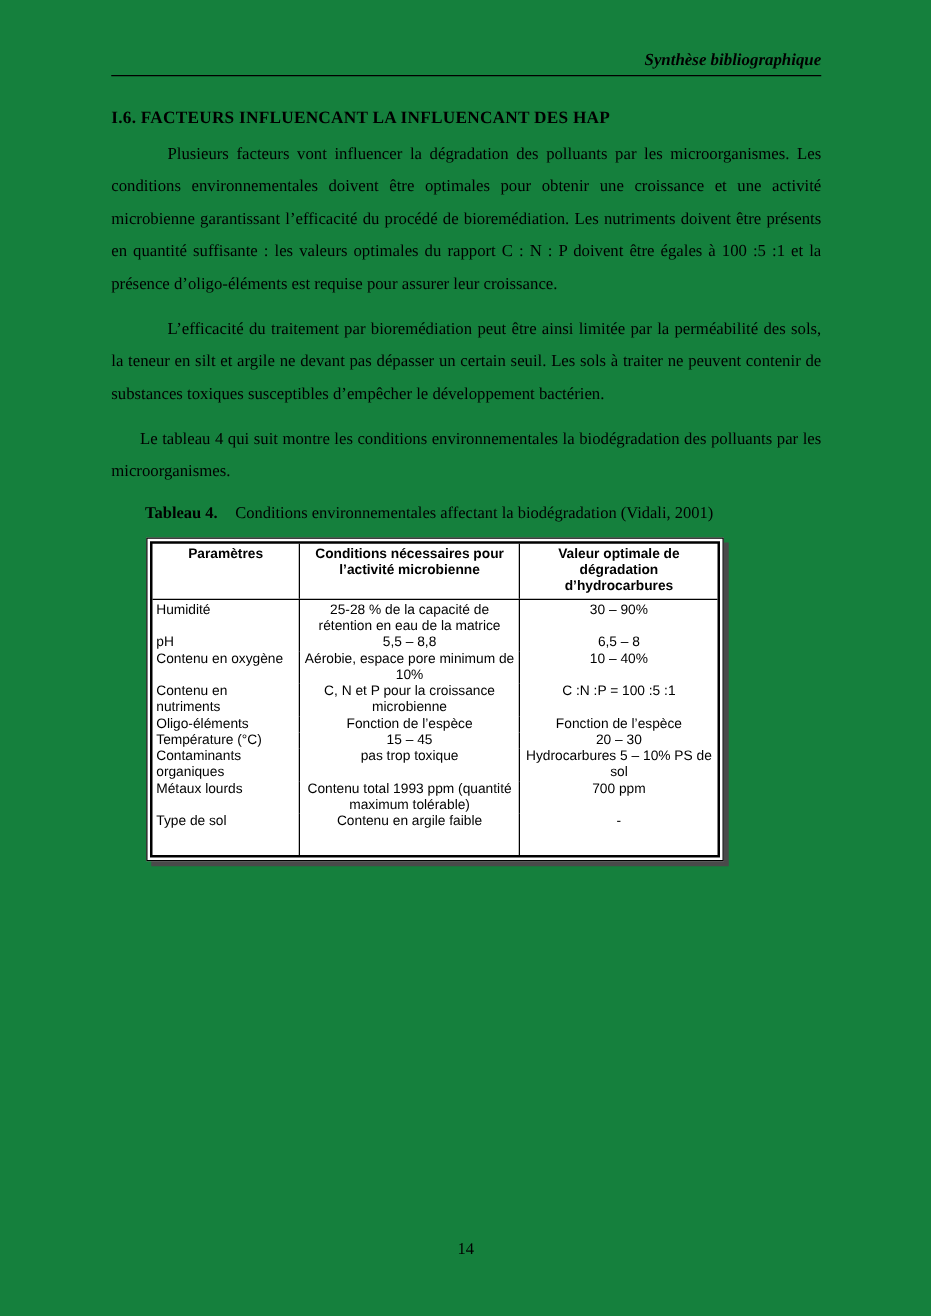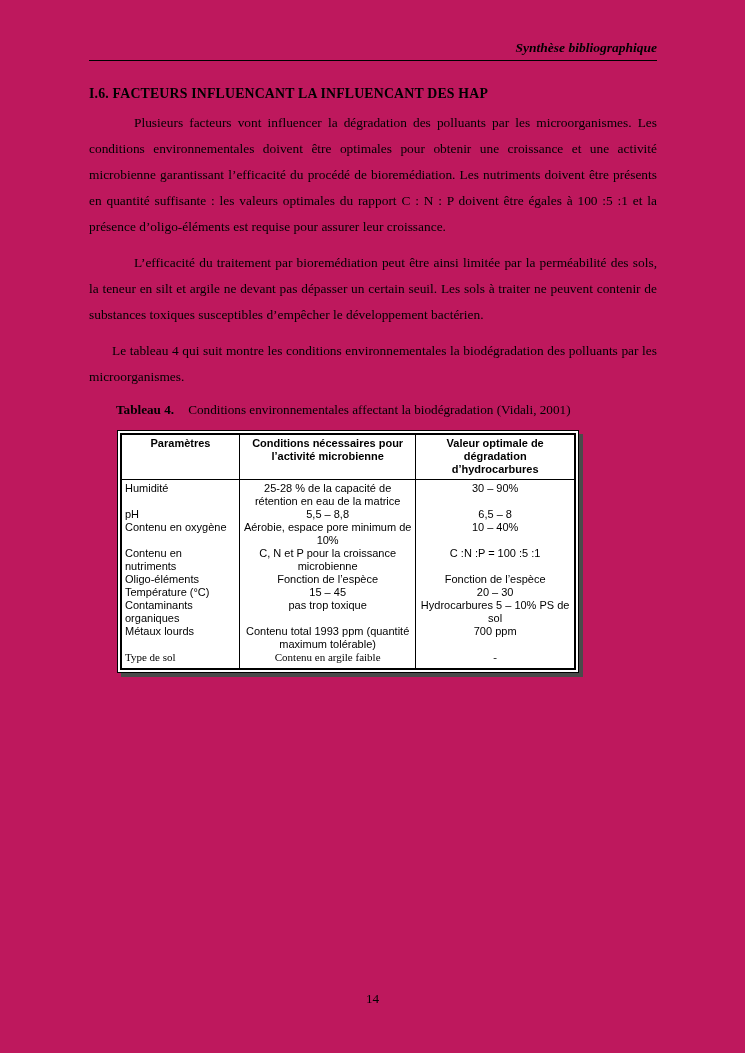--- a/index.html
+++ b/index.html
@@ -1,21 +1,21 @@
 <!DOCTYPE html>
 <html><head>
 <meta charset="utf-8">
 <style>
   * { margin:0; padding:0; box-sizing:border-box; }
   html, body { background:#ffffff; }
   body {
     width:745px; height:1053px; position:relative; overflow:hidden;
     font-family:"Liberation Serif", serif; color:#000;
   }
-  .page { position:absolute; inset:0; background:#be185d; }
+  .page { position:absolute; inset:0; background:#15803d; }
 
   .running-header {
     position:absolute; top:40px; left:89px; right:88px;
     text-align:right; font-style:italic; font-weight:bold; font-size:13.5px;
     padding-bottom:4px; border-bottom:1px solid #000;
   }
 
   .content { position:absolute; top:86px; left:89px; right:88px; }
 
   .section-heading {
@@ -50,21 +50,21 @@
   table.env col.c3 { width:35%; }
   table.env th {
     font-weight:bold; text-align:center; vertical-align:top;
     padding:2px 3px 3px; border-bottom:1px solid #000;
   }
   table.env td { padding:0 3px; vertical-align:top; }
   table.env th + th, table.env td + td { border-left:1px solid #000; }
   table.env td.param { text-align:left; }
   table.env td.cond, table.env td.val { text-align:center; }
   table.env tr.first td { padding-top:2px; }
-  table.env tr.last td { padding-bottom:4px;font-family:Liberation Serif, serif; }
+  table.env tr.last td { padding-bottom:20px; }
 
   .page-number {
     position:absolute; bottom:46px; left:0; right:0;
     text-align:center; font-size:13.2px;
   }
 </style>
 </head>
 <body>
 
 <div class="page">

